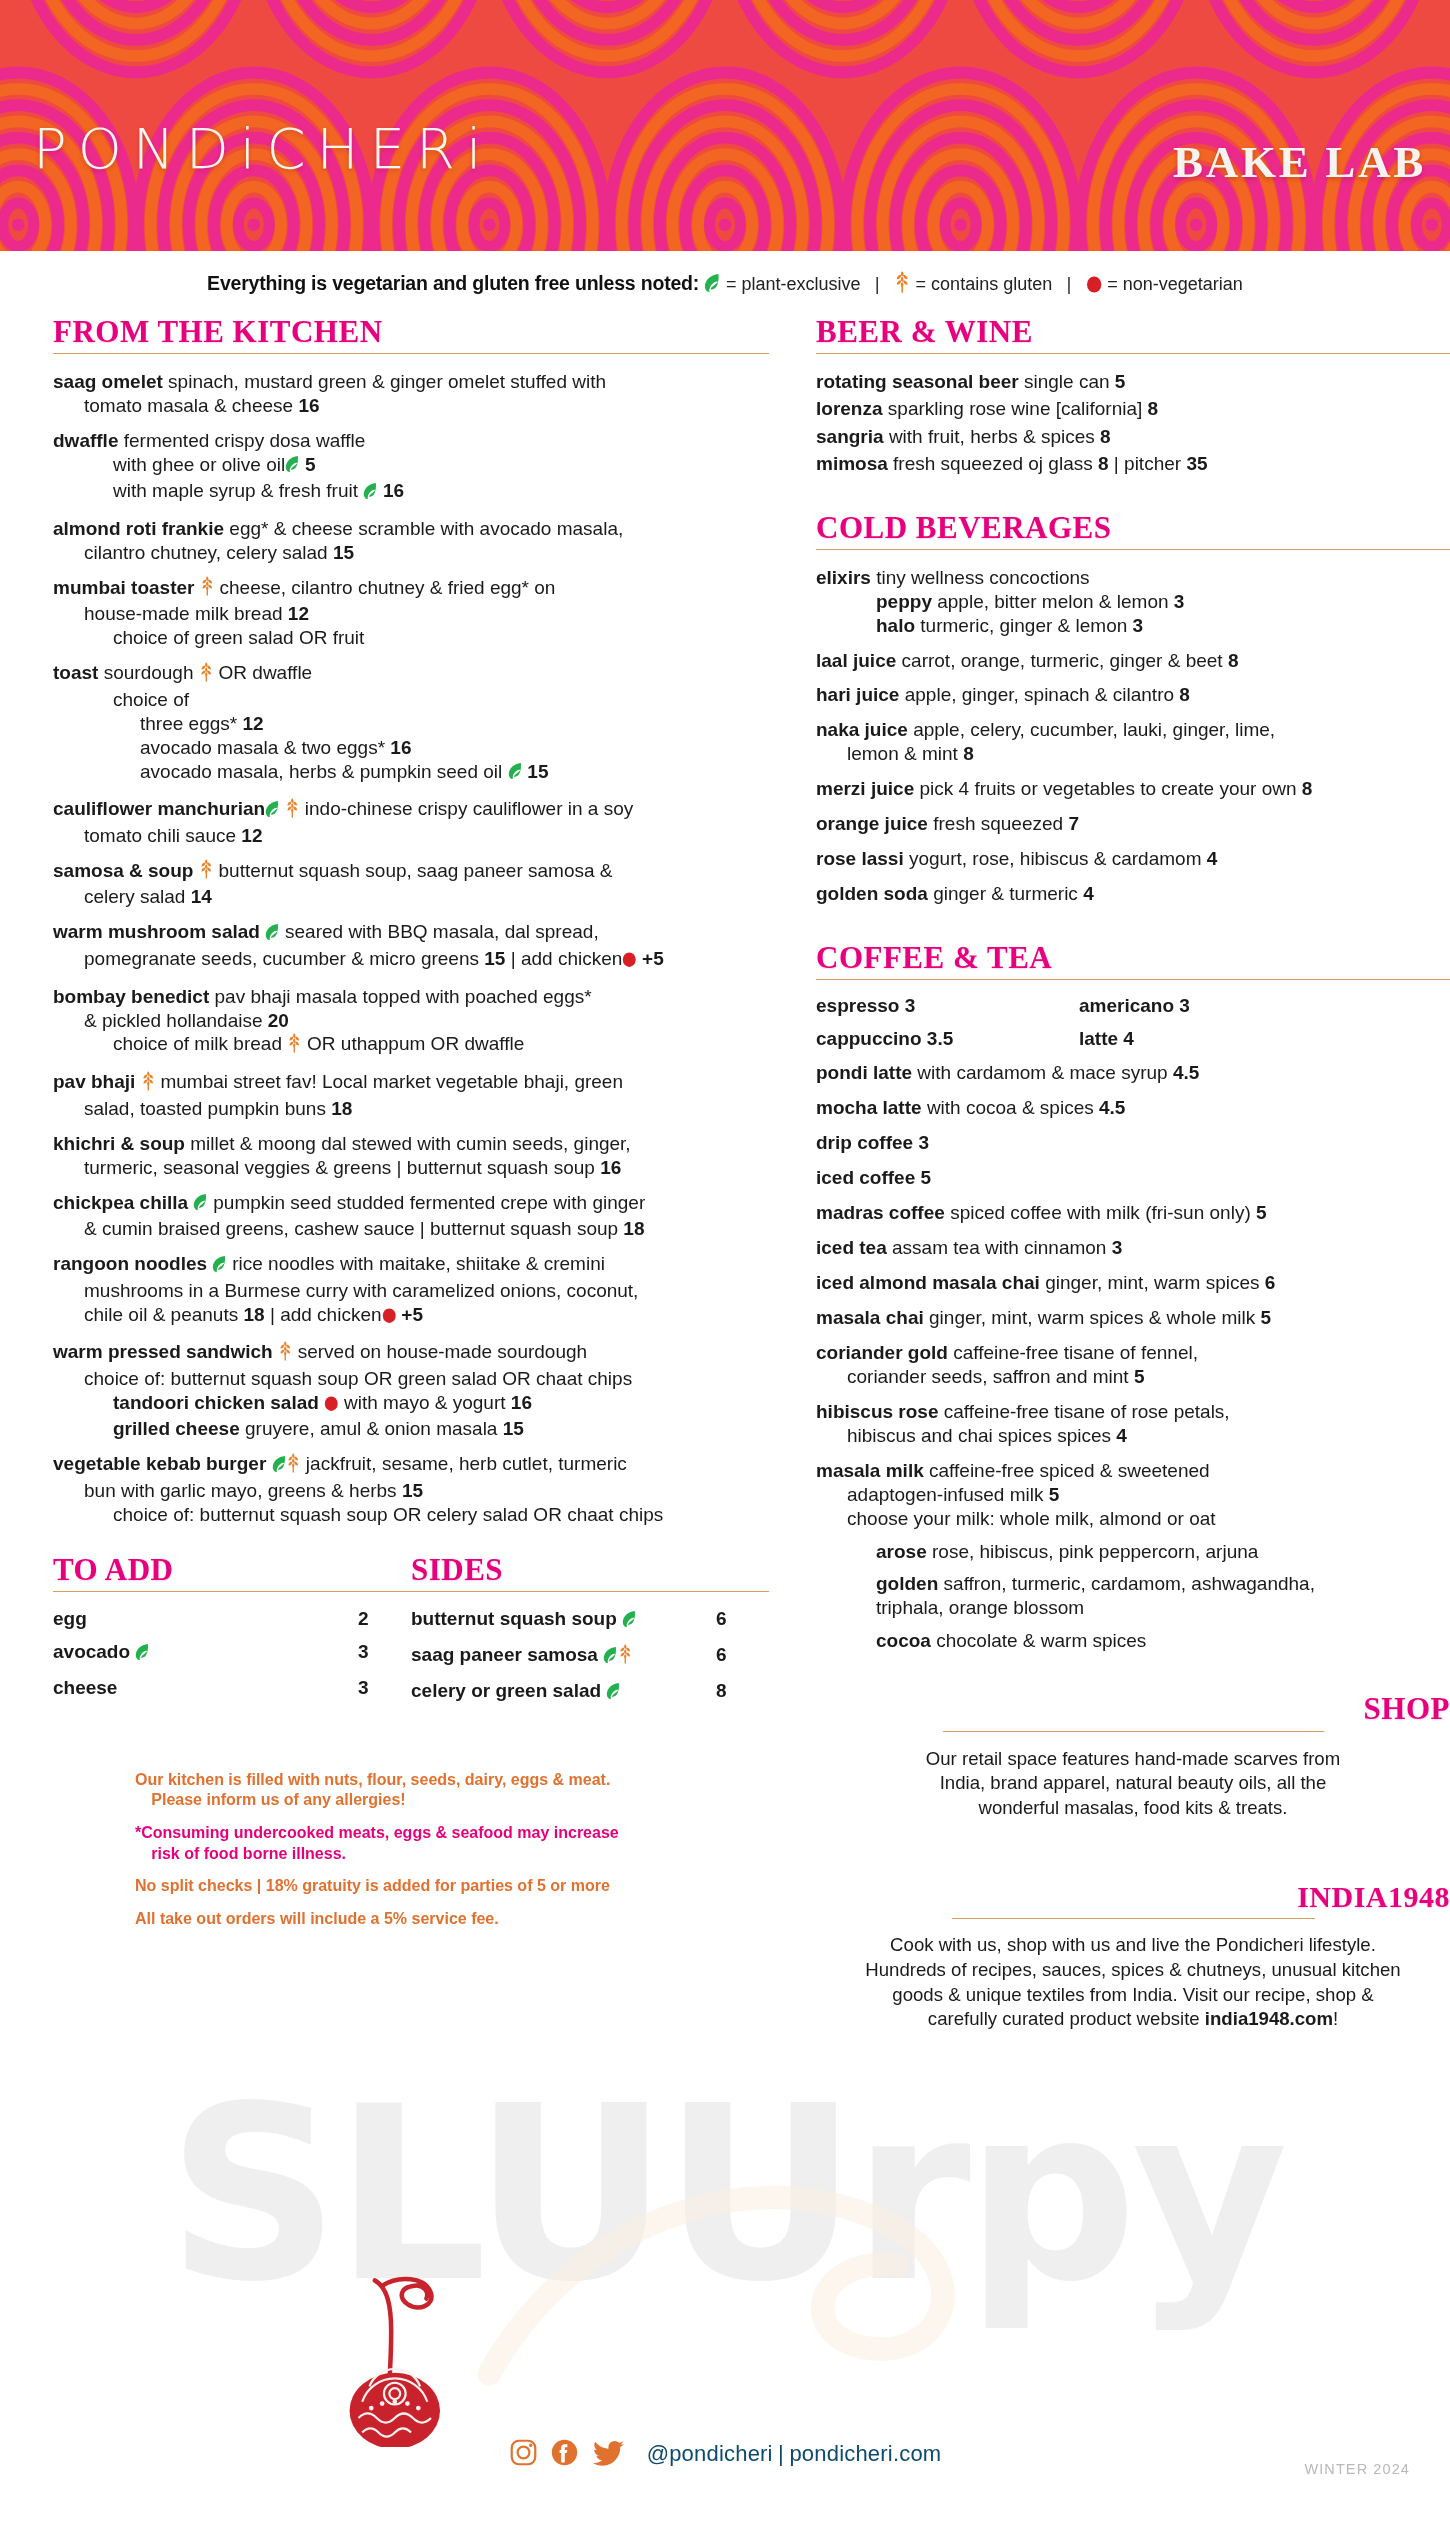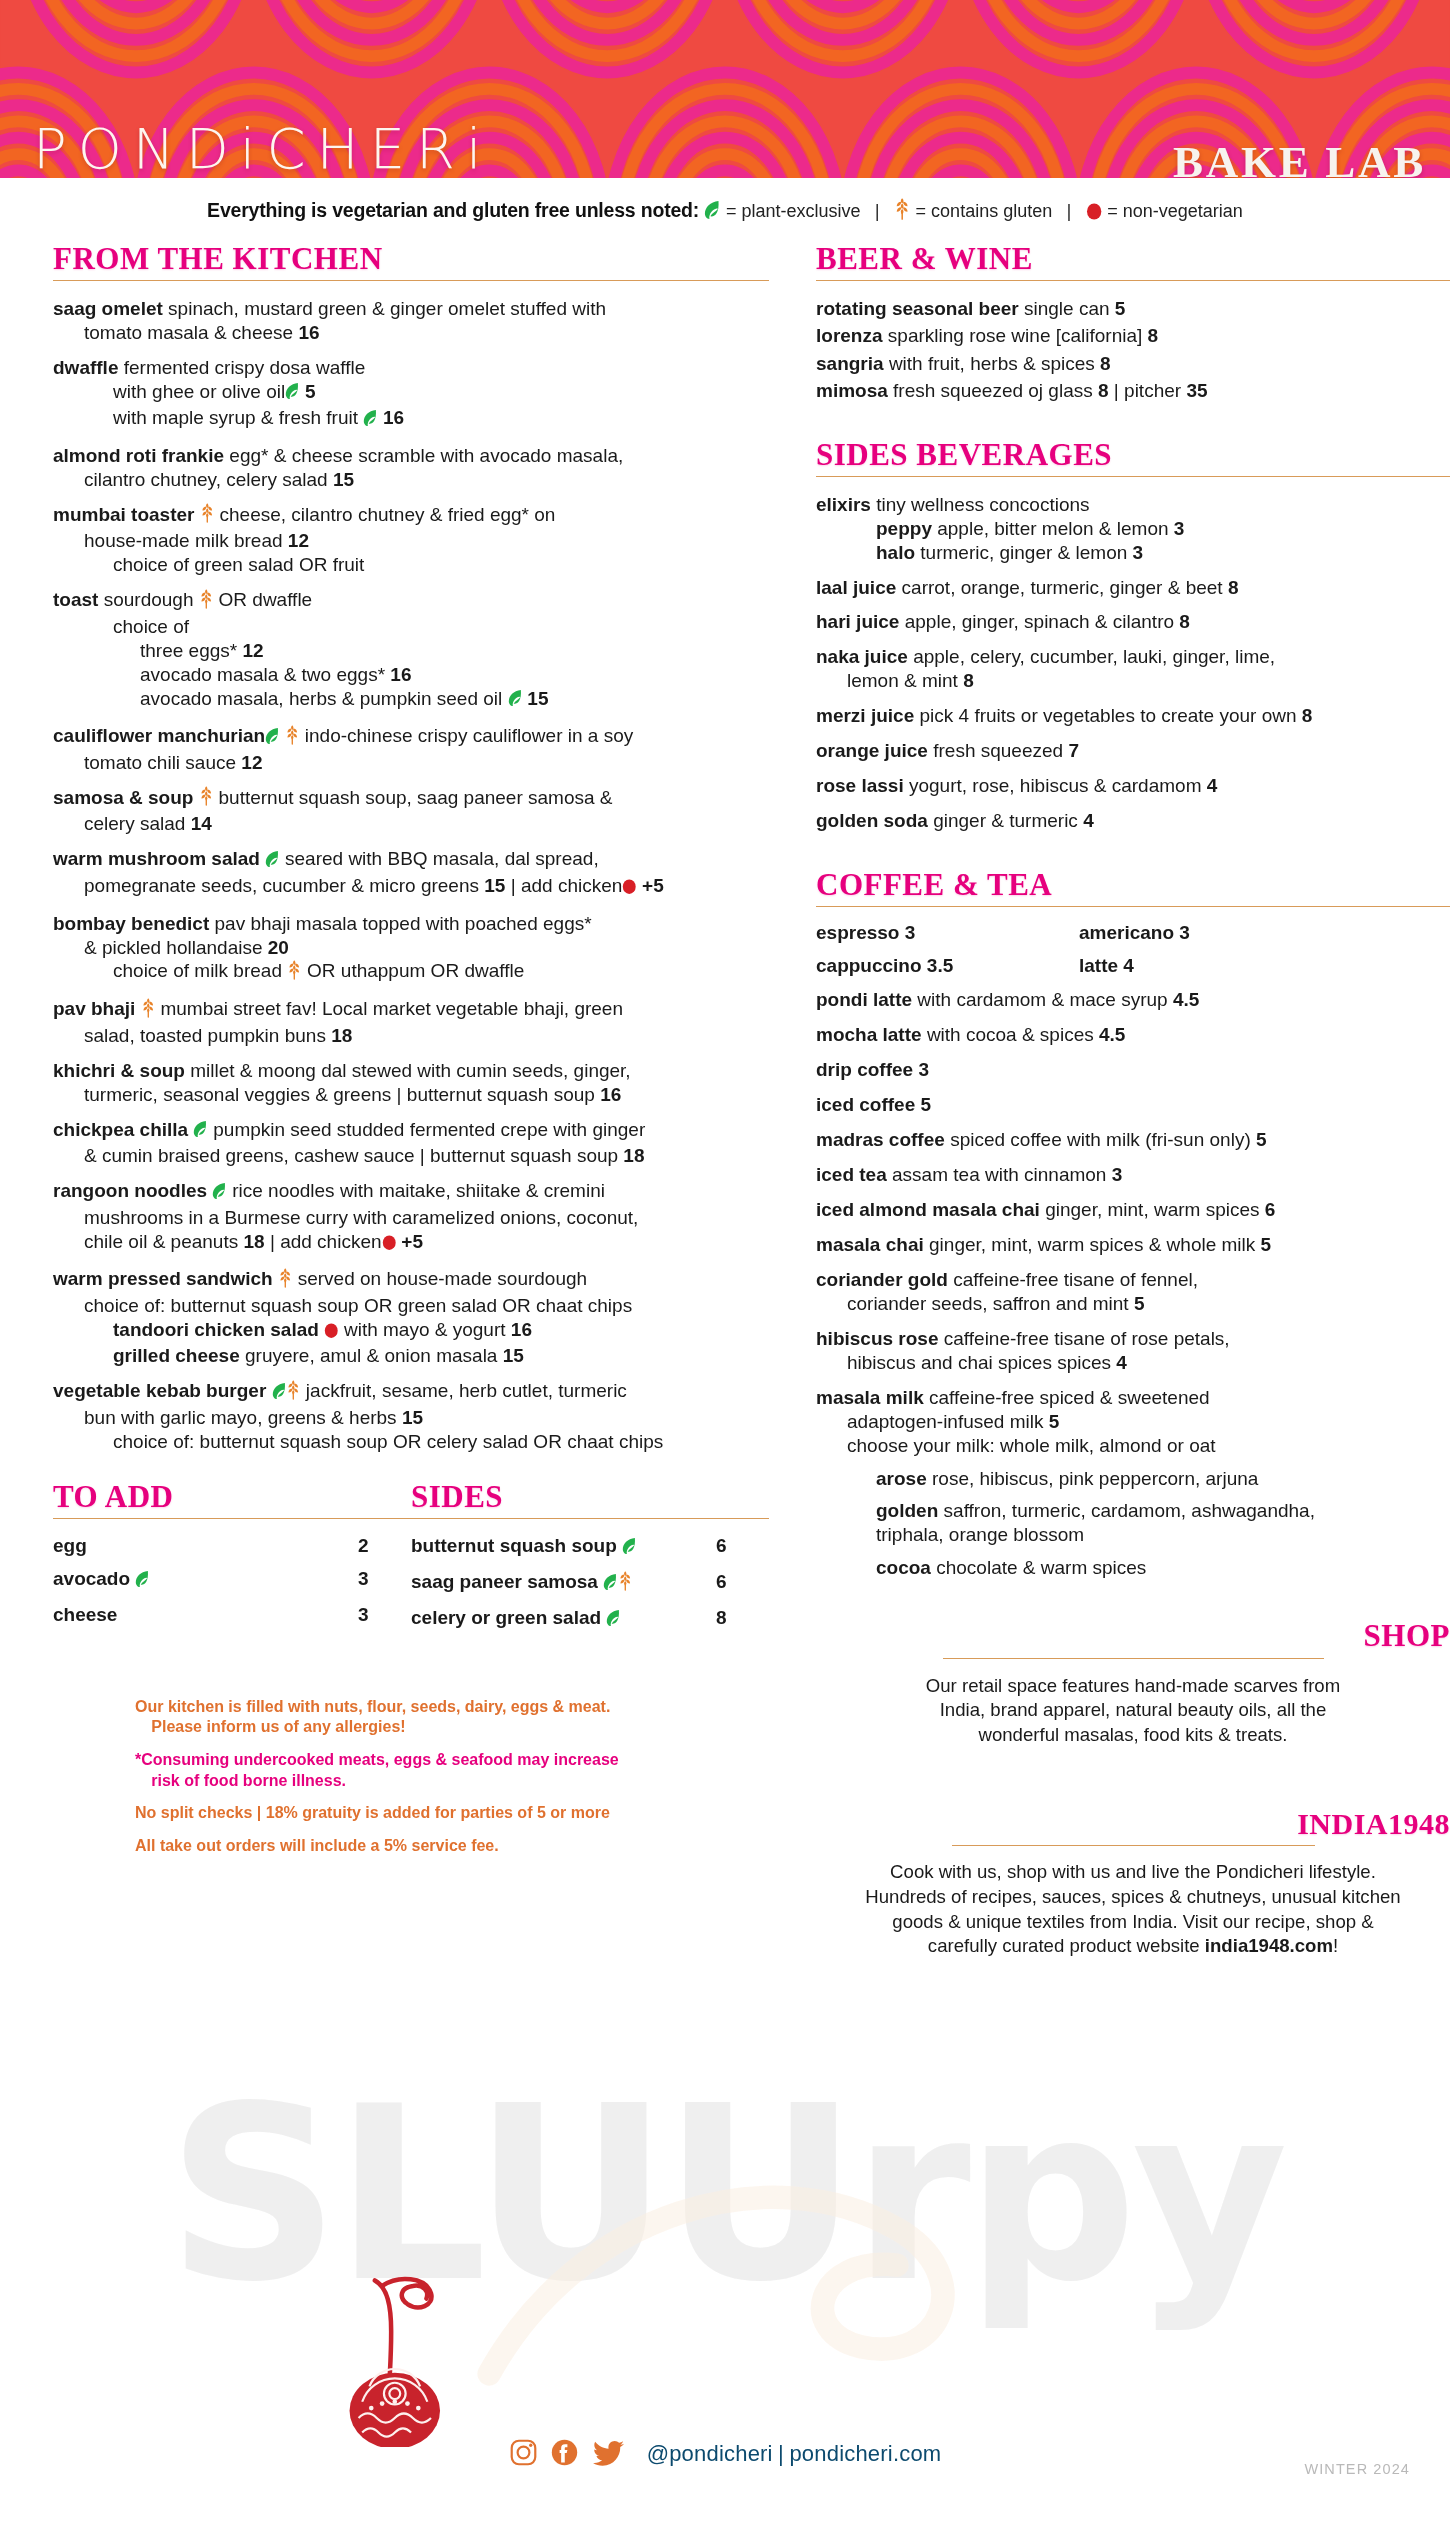--- a/index.html
+++ b/index.html
@@ -36,21 +36,21 @@
   #watermark .wm-swirl {
     position: absolute;
     left: 471px; top: 1060px;
     width: 580px; height: 299px;
     opacity: .55;
   }
 
   
   #header {
     position: relative;
-    width: 1450px; height: 178px;
+    width: 1450px; height: 251px;
     background: #ef4a41;
     overflow: hidden;
     z-index: 2;
   }
   #header svg.pattern { position: absolute; left: 0; top: 0; }
   #header .logo-word {
     position: absolute;
     left: 33px; top: 116px;
     font-family: "DejaVu Sans", sans-serif;
     font-weight: 300;
@@ -665,21 +665,21 @@
       <div class="item tight">
         <span class="nm">mimosa</span>
         <span>fresh squeezed oj   glass</span>
         <span class="pr">8</span>
         <span>| pitcher</span>
         <span class="pr">35</span>
       </div>
     </div>
 
     <div class="sec-block" style="margin-top:36px">
-      <div class="sec-head">SIDES BEVERAGES</div>
+      <div class="sec-head">COLD BEVERAGES</div>
       <div class="sec-rule"></div>
 
       <div class="item">
         <span class="nm">elixirs</span>
         <span>tiny wellness concoctions</span>
         <div class="l2"><span class="nm">peppy</span>
           <span>apple, bitter melon &amp; lemon</span>
           <span class="pr">3</span></div>
         <div class="l2"><span class="nm">halo</span>
           <span>turmeric, ginger &amp; lemon</span>

